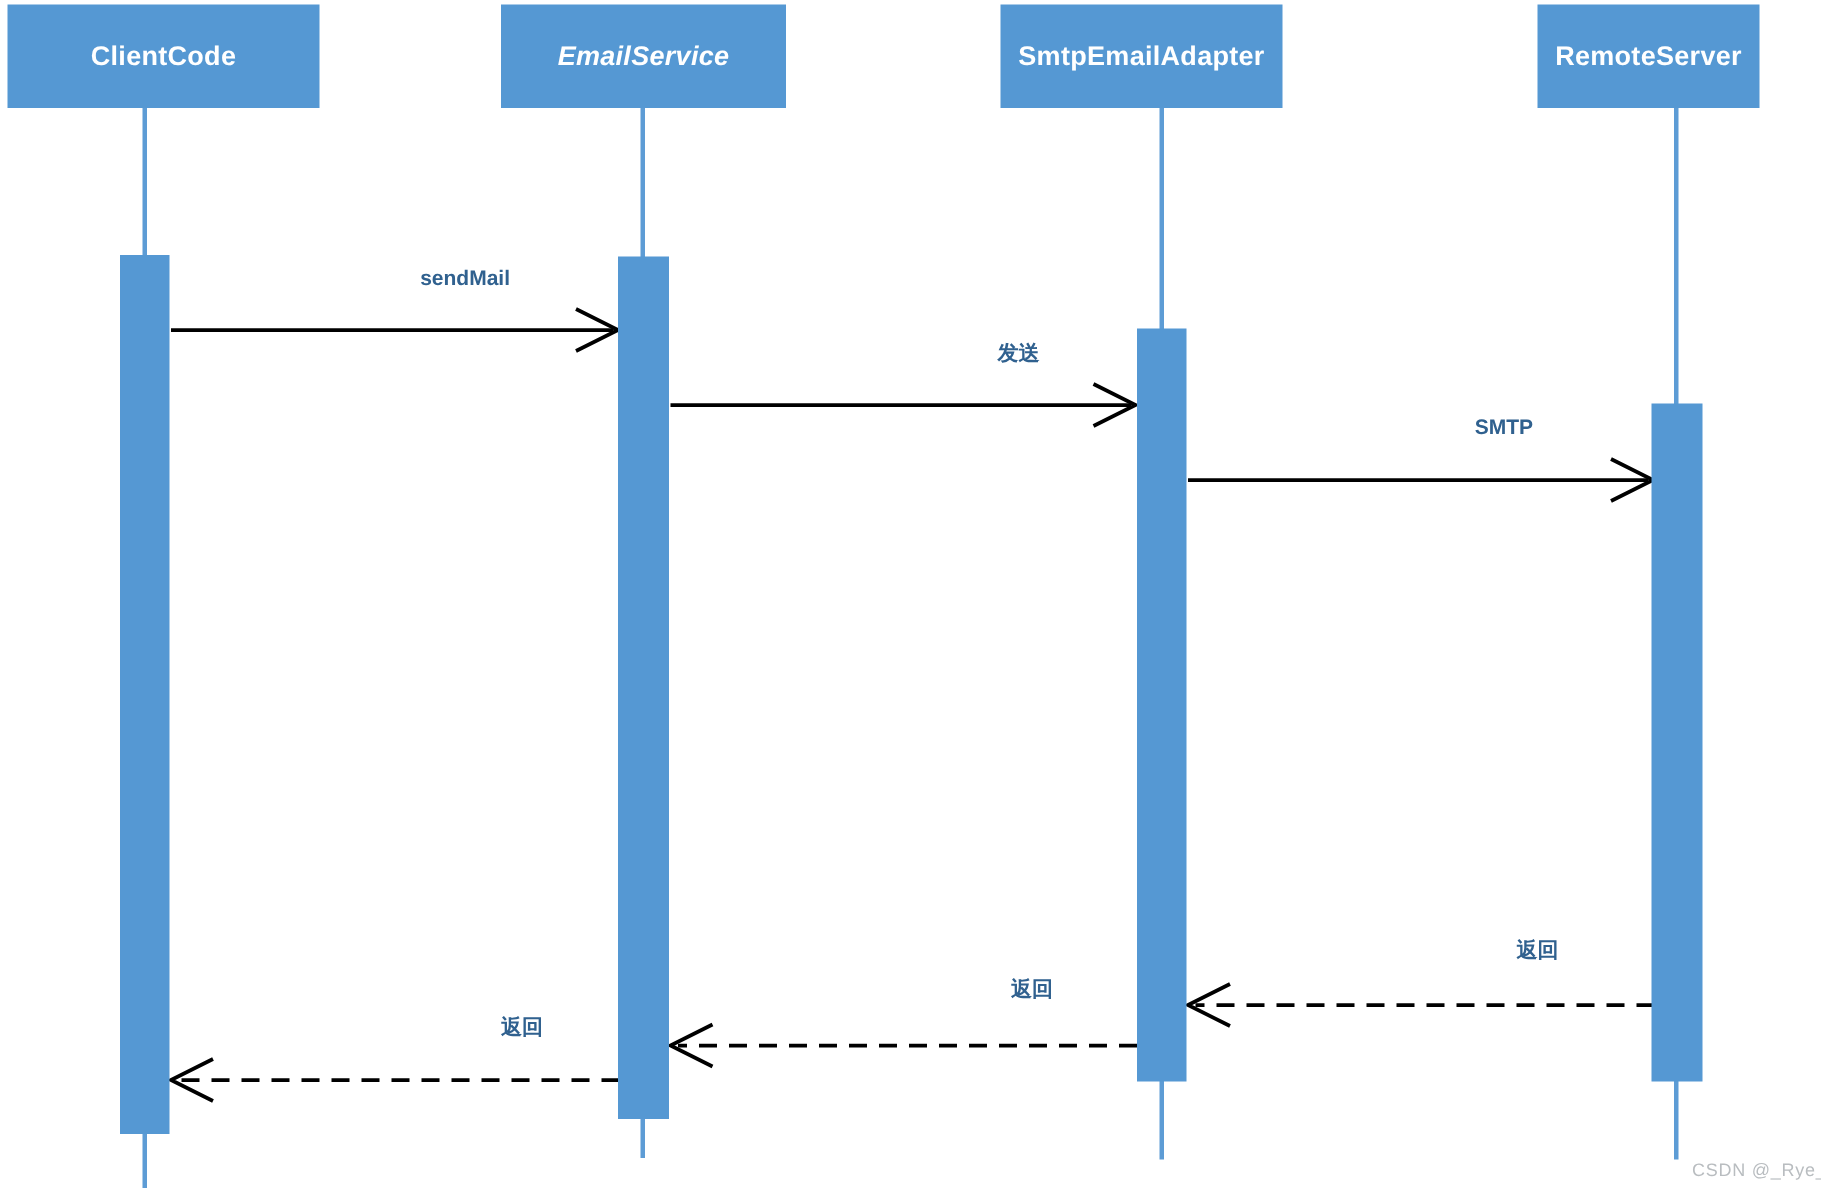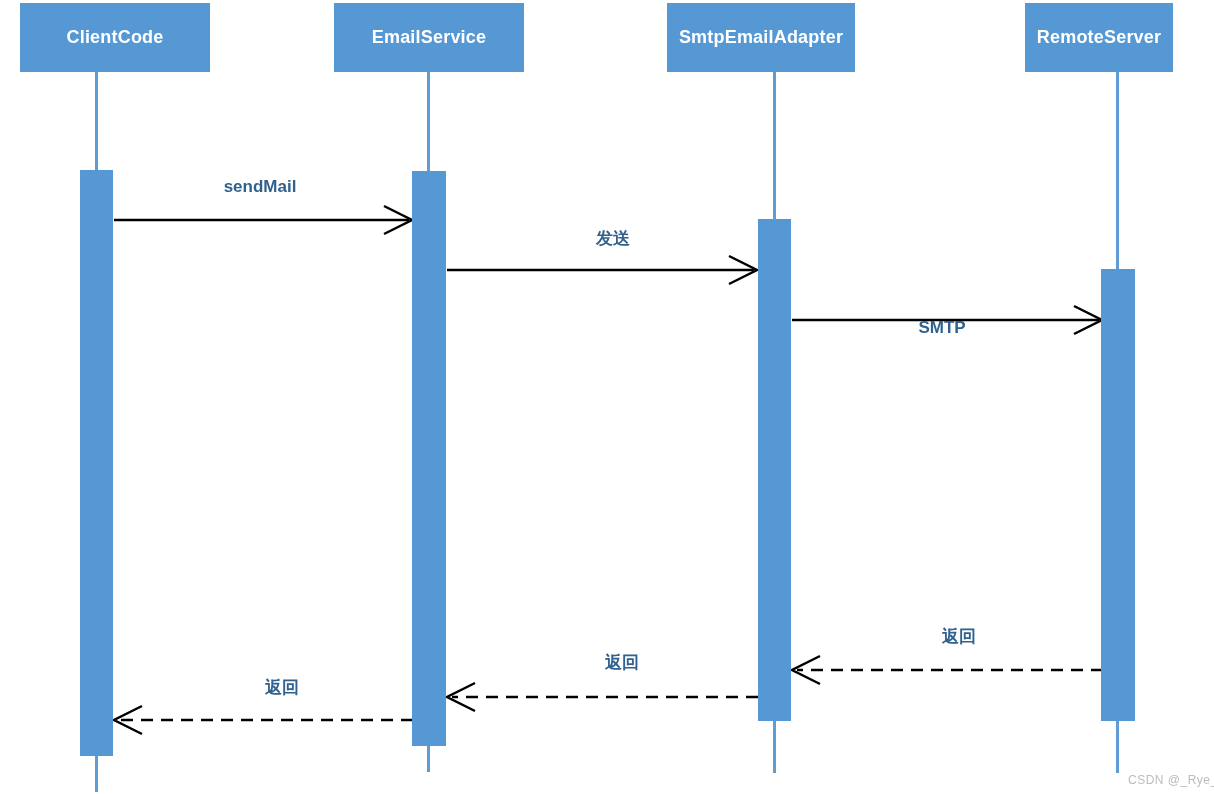--- a/index.html
+++ b/index.html
@@ -19,22 +19,22 @@
     top: 3px; height: 69px;
     background: #5598d3;
     color: #ffffff;
     font-size: 18px;
     font-weight: bold;
     display: flex;
     align-items: center;
     justify-content: center;
     letter-spacing: 0.2px;
   }
-  .p0 { left: 20px;    width: 190px; }
-  .p1 { left: 334px;  width: 190px; }
+  .p0 { left: 5px;    width: 208px; }
+  .p1 { left: 334px;  width: 190px; font-style: italic; }
   .p2 { left: 667px;  width: 188px; }
   .p3 { left: 1025px; width: 148px; }
 
   .lifeline {
     position: absolute;
     width: 3px;
     background: #5d9cd5;
   }
   .l0 { left: 95px;   top: 72px; height: 720px; }
   .l1 { left: 427px;  top: 72px; height: 700px; }
@@ -66,29 +66,29 @@
   }
   .arrow-head {
     stroke: #000000;
     stroke-width: 2.5;
     fill: none;
     stroke-linejoin: miter;
   }
   .msg-label {
     position: absolute;
     width: 160px;
-    text-align: center;
-    font-size: 17px;
+    text-align: right;
+    font-size: 14px;
     font-weight: bold;
     color: #30618f;
     white-space: nowrap;
   }
   .m0 { left: 180px; top: 177px; }
   .m1 { left: 533px; top: 227px; }
-  .m2 { left: 862px; top: 276px; margin-top: 42px; }
+  .m2 { left: 862px; top: 276px; }
   .m3 { left: 879px; top: 625px; }
   .m4 { left: 542px; top: 651px; }
   .m5 { left: 202px; top: 676px; }
 
   .watermark {
     position: absolute;
     left: 1128px; top: 773px;
     font-size: 12px;
     color: #b9bdc0;
     letter-spacing: 0.5px;

